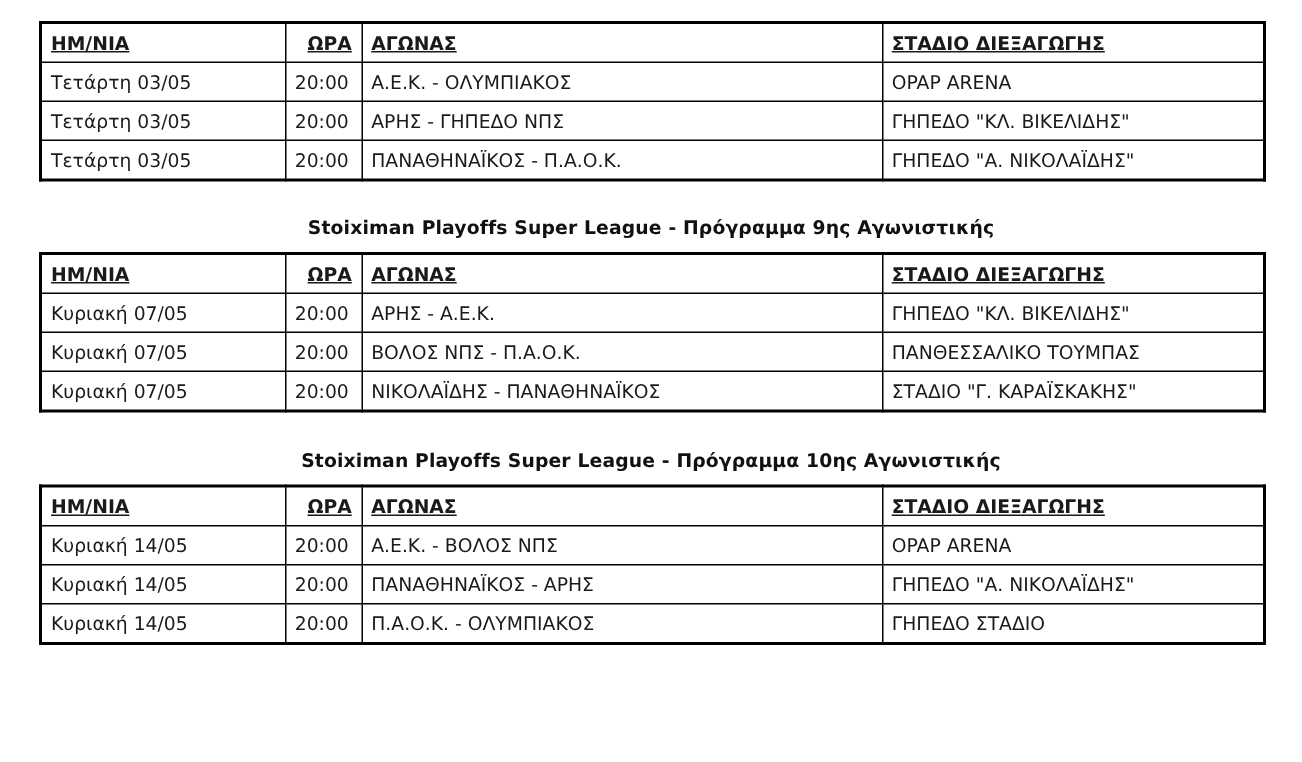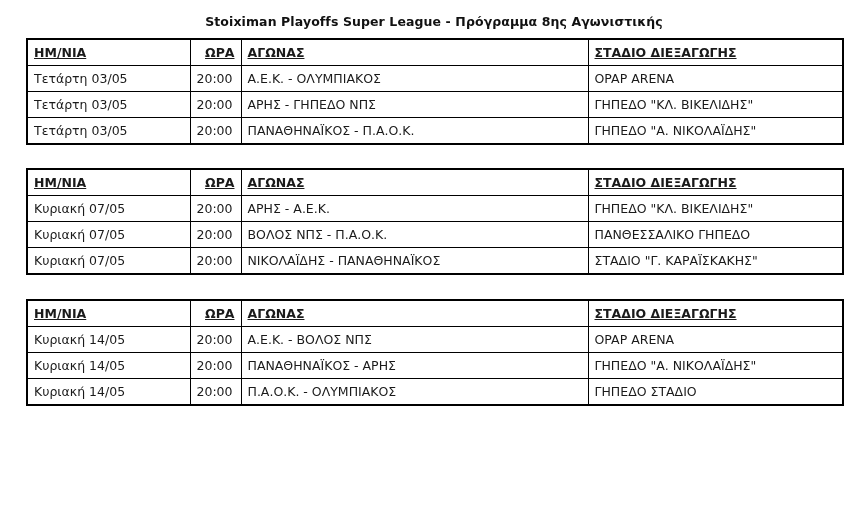--- a/index.html
+++ b/index.html
@@ -77,21 +77,20 @@
     text-align: right;
     padding-right: 6px;
   }
 </style>
 </head>
 <body>
 
 <div class="page">
 
   <div class="block block-1">
-    <div class="section-title">Stoiximan Playoffs Super League - Πρόγραμμα 8ης Αγωνιστικής</div>
     <table class="fixtures">
       <colgroup>
         <col class="c-date">
           <col class="c-time">
           <col class="c-match">
           <col class="c-venue">
       </colgroup>
       <thead>
         <tr>
           <th class="date">ΗΜ/ΝΙΑ</th>
@@ -117,20 +116,21 @@
           <td class="date">Τετάρτη 03/05</td>
           <td class="time">20:00</td>
           <td class="match">ΠΑΝΑΘΗΝΑΪΚΟΣ - Π.Α.Ο.Κ.</td>
           <td class="venue">ΓΗΠΕΔΟ "Α. ΝΙΚΟΛΑΪΔΗΣ"</td>
         </tr>
       </tbody>
     </table>
   </div>
 
   <div class="block block-2">
+    <div class="section-title">Stoiximan Playoffs Super League - Πρόγραμμα 9ης Αγωνιστικής</div>
     <table class="fixtures">
       <colgroup>
         <col class="c-date">
           <col class="c-time">
           <col class="c-match">
           <col class="c-venue">
       </colgroup>
       <thead>
         <tr>
           <th class="date">ΗΜ/ΝΙΑ</th>
@@ -143,33 +143,34 @@
         <tr>
           <td class="date">Κυριακή 07/05</td>
           <td class="time">20:00</td>
           <td class="match">ΑΡΗΣ - Α.Ε.Κ.</td>
           <td class="venue">ΓΗΠΕΔΟ "ΚΛ. ΒΙΚΕΛΙΔΗΣ"</td>
         </tr>
         <tr>
           <td class="date">Κυριακή 07/05</td>
           <td class="time">20:00</td>
           <td class="match">ΒΟΛΟΣ ΝΠΣ - Π.Α.Ο.Κ.</td>
-          <td class="venue">ΠΑΝΘΕΣΣΑΛΙΚΟ ΓΗΠΕΔΟ</td>
+          <td class="venue">ΠΑΝΘΕΣΣΑΛΙΚΟ ΤΟΥΜΠΑΣ</td>
         </tr>
         <tr>
           <td class="date">Κυριακή 07/05</td>
           <td class="time">20:00</td>
           <td class="match">ΝΙΚΟΛΑΪΔΗΣ - ΠΑΝΑΘΗΝΑΪΚΟΣ</td>
           <td class="venue">ΣΤΑΔΙΟ "Γ. ΚΑΡΑΪΣΚΑΚΗΣ"</td>
         </tr>
       </tbody>
     </table>
   </div>
 
   <div class="block block-3">
+    <div class="section-title">Stoiximan Playoffs Super League - Πρόγραμμα 10ης Αγωνιστικής</div>
     <table class="fixtures">
       <colgroup>
         <col class="c-date">
           <col class="c-time">
           <col class="c-match">
           <col class="c-venue">
       </colgroup>
       <thead>
         <tr>
           <th class="date">ΗΜ/ΝΙΑ</th>

